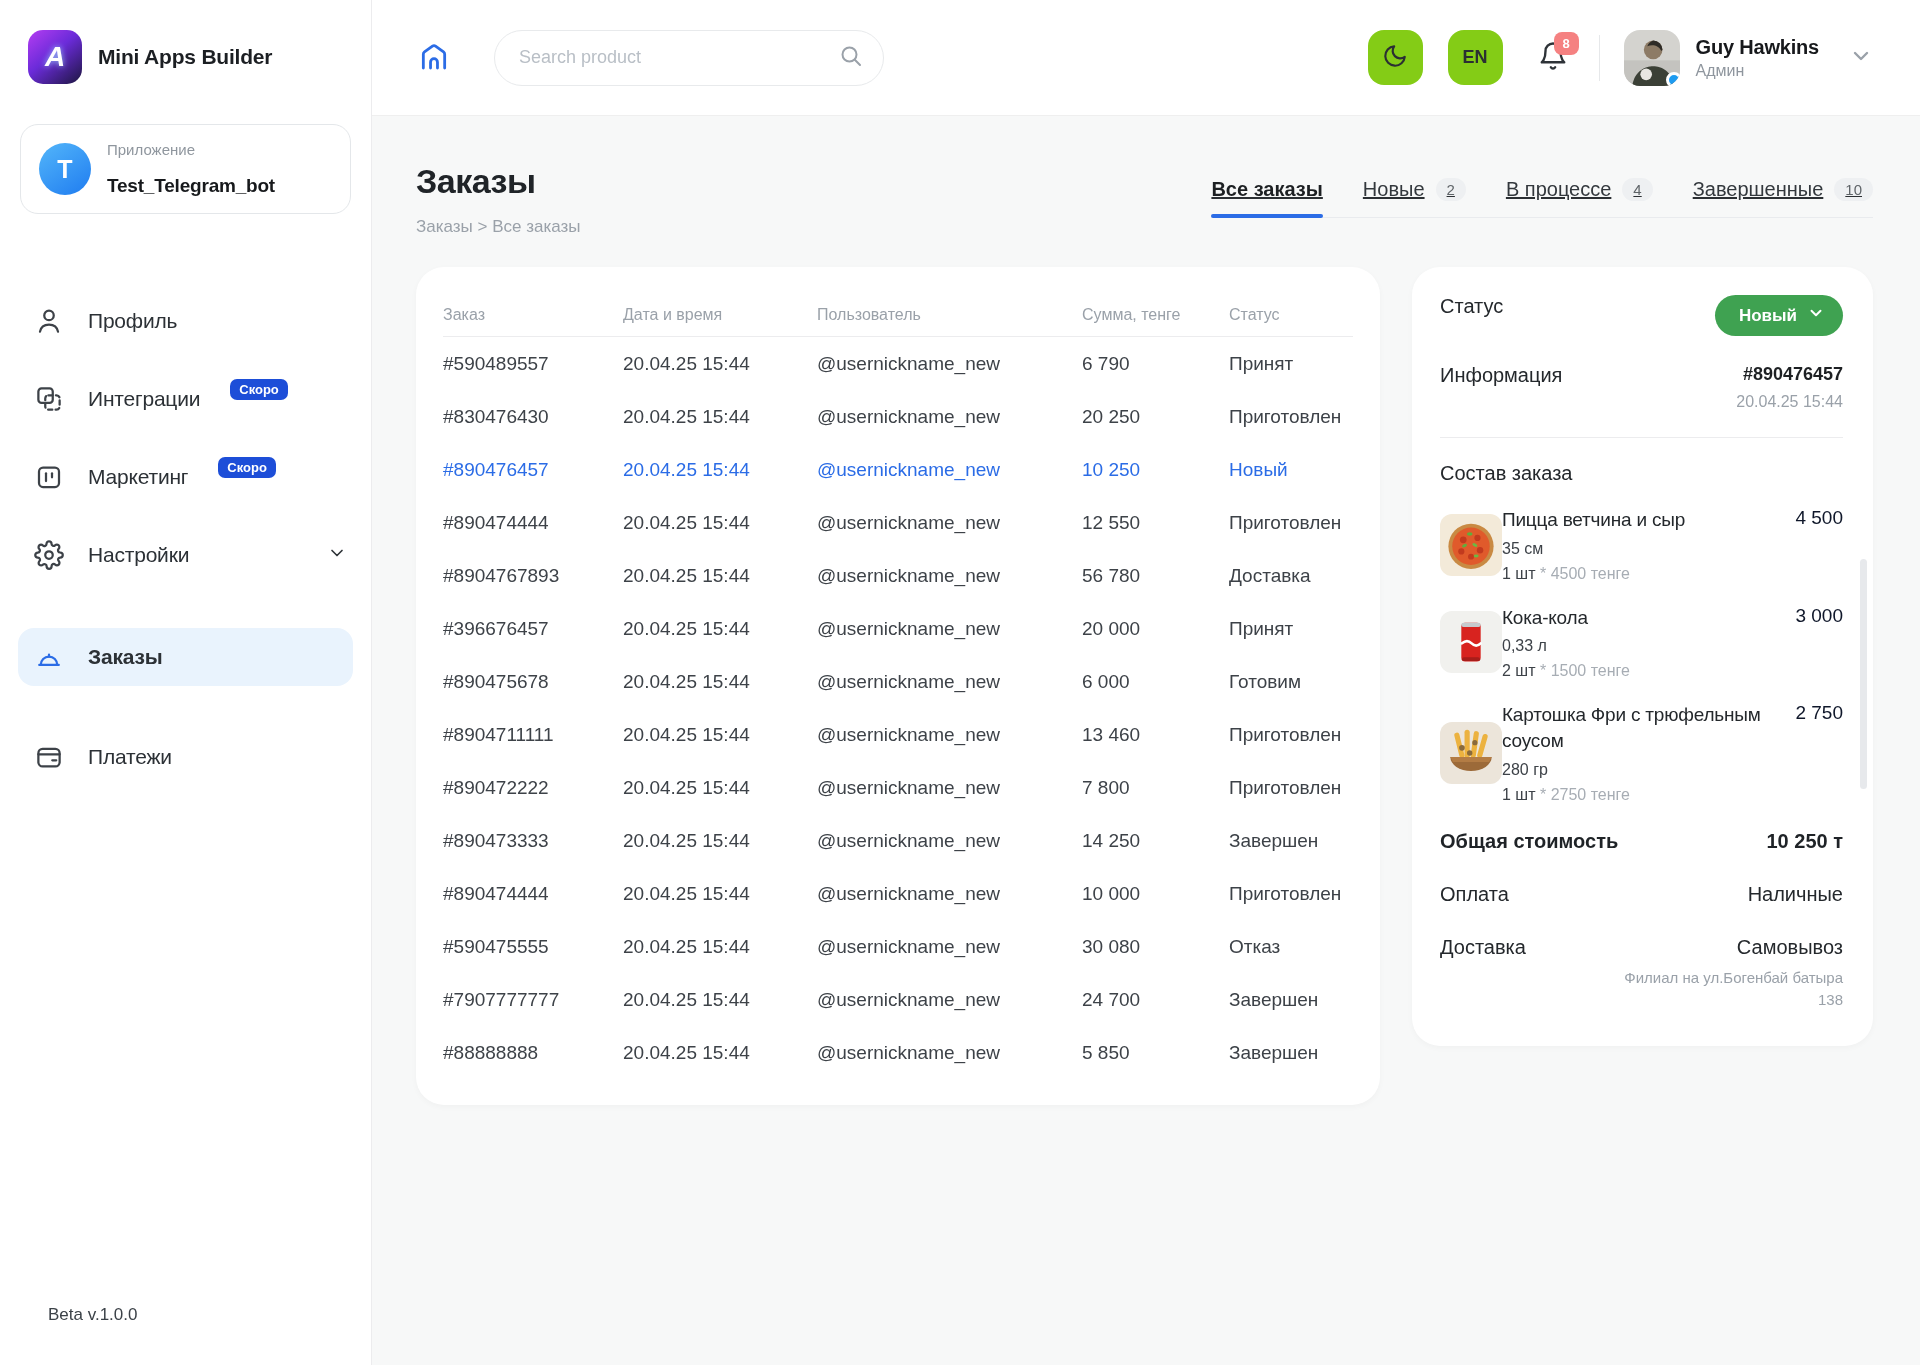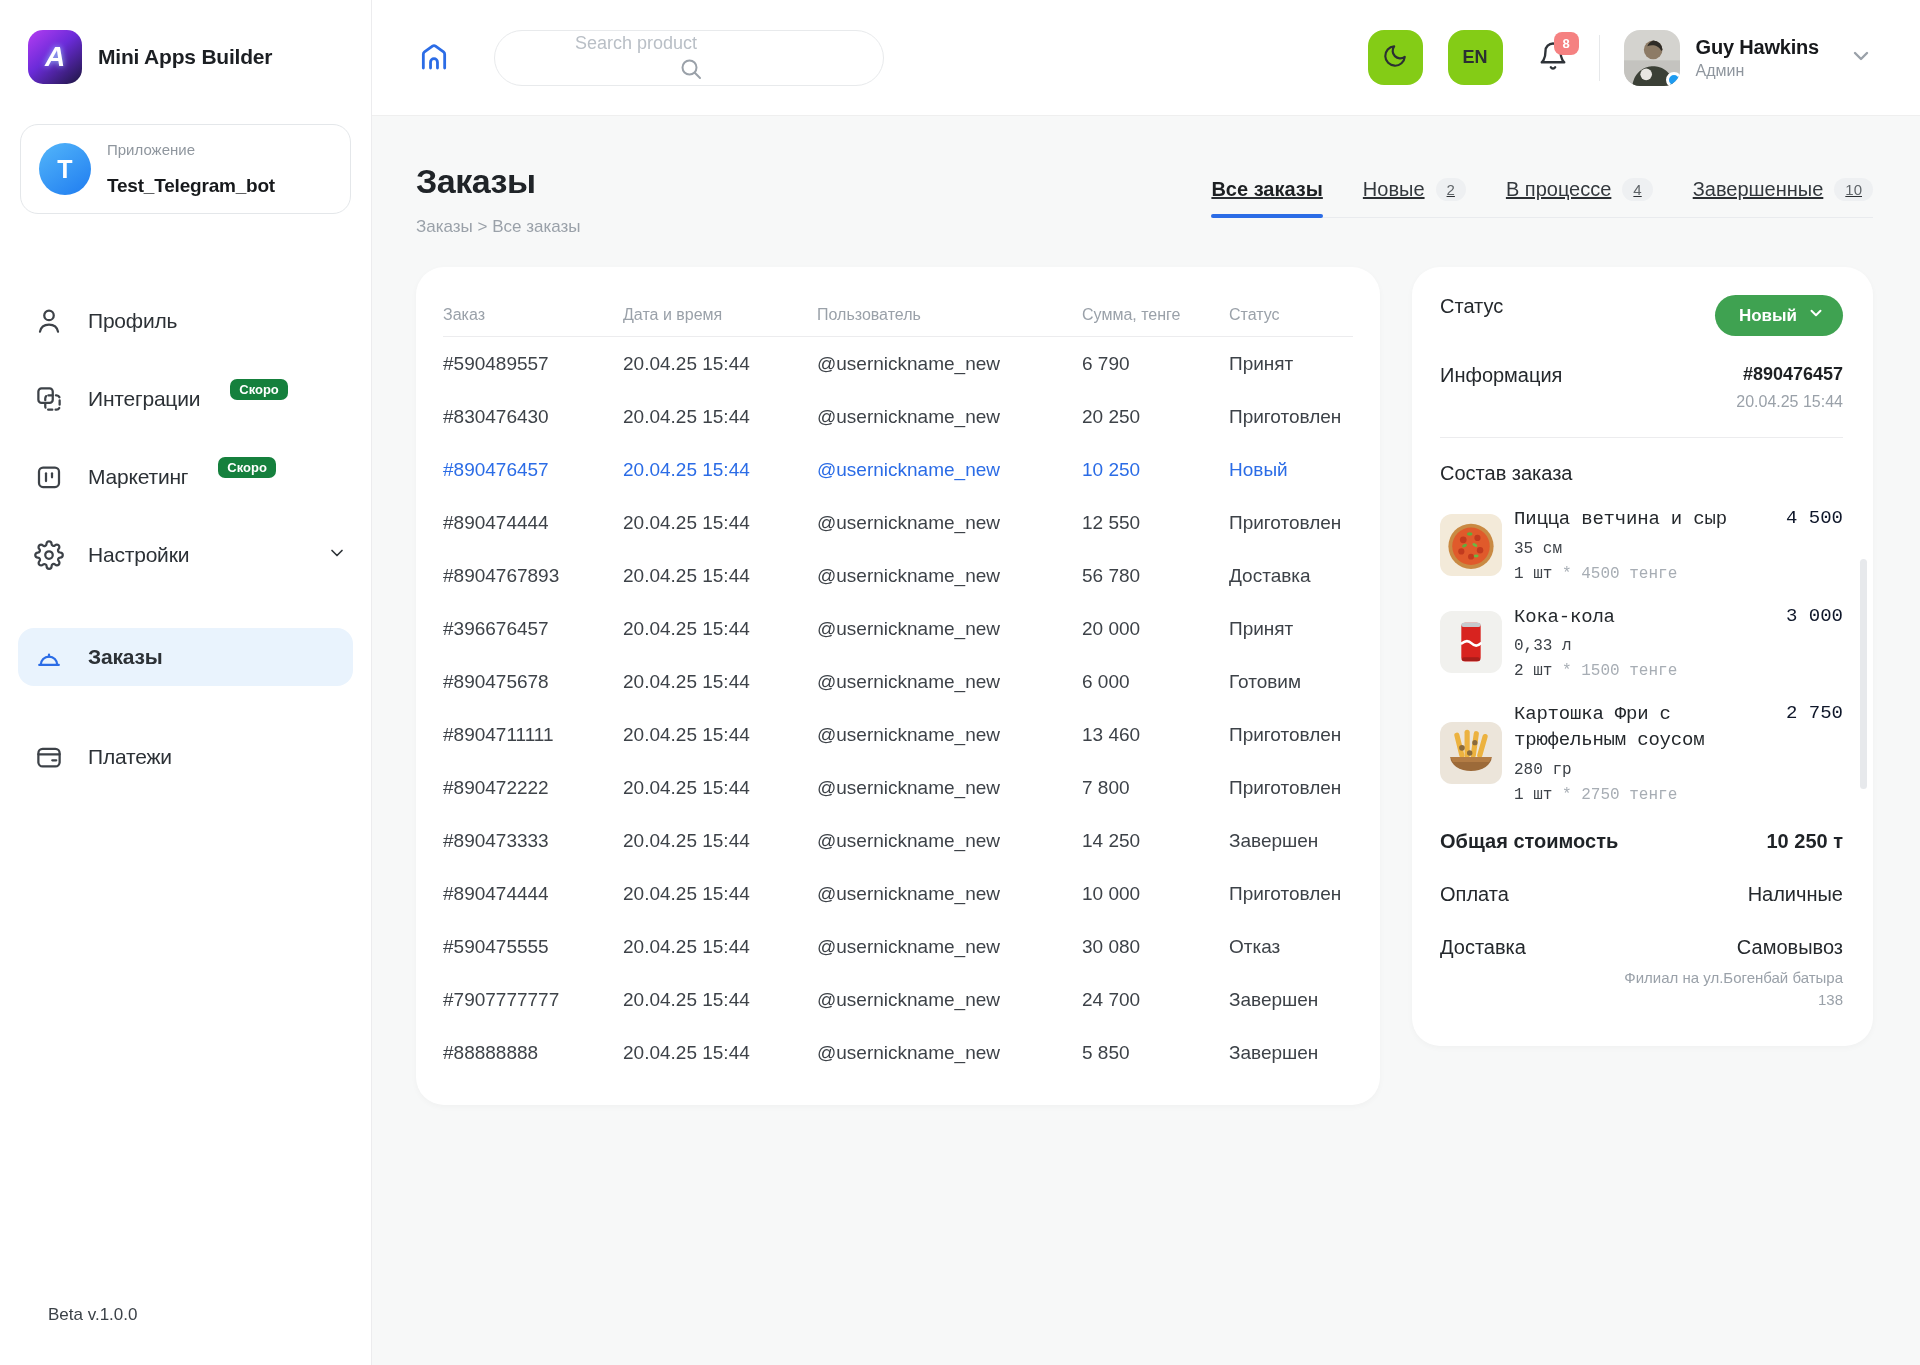--- a/index.html
+++ b/index.html
@@ -29,21 +29,21 @@
   .app-card-name { font-size:19px; font-weight:700; color:#17191c; letter-spacing:-.2px; }
 
   .nav { display:flex; flex-direction:column; }
   .nav-main { margin-top:78px; }
   .nav-item { display:flex; align-items:center; gap:24px; height:58px;
               padding:0 24px 0 34px; margin-bottom:20px; cursor:pointer; position:relative; }
   .nav-icon { width:30px; height:30px; flex-shrink:0; display:flex; align-items:center; justify-content:center; }
   .nav-icon svg { width:30px; height:30px; stroke:#3d4248; fill:none; stroke-width:1.8;
                   stroke-linecap:round; stroke-linejoin:round; }
   .nav-label { font-size:21px; color:#2c3136; font-weight:500; letter-spacing:-.2px; }
-  .nav-badge { background:#15803d; color:#fff; font-size:13px; font-weight:600;
+  .nav-badge { background:#1d4ed8; color:#fff; font-size:13px; font-weight:600;
                border-radius:7px; padding:3px 9px; margin-left:6px; transform:translateY(-10px); }
   .nav-chevron { margin-left:auto; }
   .nav-chevron svg { width:20px; height:20px; stroke:#2e3338; fill:none; stroke-width:2;
                      stroke-linecap:round; stroke-linejoin:round; }
   .nav-secondary { margin-top:24px; }
   .nav-secondary .nav-item { margin-bottom:42px; }
   .nav-item.active { background:#e9f3fd; border-radius:16px; margin-left:18px; margin-right:18px;
                      padding-left:16px; }
   .nav-item.active .nav-icon svg { stroke:#2b6ce6; }
   .nav-item.active .nav-label { color:#1d2契23; font-weight:600; }
@@ -52,21 +52,21 @@
 
   
   .main { flex:1; display:flex; flex-direction:column; min-width:0; }
 
   .topbar { height:116px; background:#fff; border-bottom:1px solid #efefef;
             display:flex; align-items:center; padding:0 47px 0 44px; flex-shrink:0; }
   .home-btn { width:36px; height:36px; display:flex; align-items:center; justify-content:center; cursor:pointer; }
   .home-btn svg { width:32px; height:32px; stroke:#2b6ce6; fill:none; stroke-width:2.1;
                   stroke-linecap:round; stroke-linejoin:round; }
   .search { margin-left:42px; width:390px; height:56px; border:1.5px solid #e8eaec; border-radius:28px;
-            display:flex; align-items:center; padding:0 20px 0 24px; background:#fff;flex-direction:column; }
+            display:flex; align-items:center; padding:0 20px 0 24px; background:#fff; }
   .search input { border:none; outline:none; flex:1; font-size:18px; color:#2b2f33;
                   font-family:inherit; background:transparent; }
   .search input::placeholder { color:#b9bfc6; }
   .search-icon svg { width:24px; height:24px; stroke:#9aa1a9; fill:none; stroke-width:2;
                      stroke-linecap:round; }
 
   .topbar-right { margin-left:auto; display:flex; align-items:center; }
   .icon-btn { width:55px; height:55px; border-radius:16px; background:#84cc16;
               display:flex; align-items:center; justify-content:center; cursor:pointer; }
   .icon-btn svg { width:26px; height:26px; stroke:#2b2f33; fill:none; stroke-width:2;
@@ -125,21 +125,21 @@
                  display:flex; align-items:center; gap:10px; font-size:17px; font-weight:600; cursor:pointer; }
   .status-pill svg { width:18px; height:18px; stroke:#fff; fill:none; stroke-width:2.6;
                      stroke-linecap:round; stroke-linejoin:round; }
   .info-row { margin-top:28px; }
   .info-right { text-align:right; }
   .info-id { font-size:18px; font-weight:700; color:#1d2023; }
   .info-dt { font-size:16px; color:#9aa1a9; margin-top:8px; }
   .d-divider { height:1px; background:#ececee; margin:26px 0 24px 0; }
   .items-title { font-size:20px; color:#24282c; font-weight:500; margin-bottom:22px; }
 
-  .order-item { display:flex; align-items:center; gap:12px; margin-bottom:22px;font-family:Liberation Mono, monospace; }
+  .order-item { display:flex; align-items:center; gap:0; margin-bottom:22px; }
   .item-thumb { width:62px; height:62px; border-radius:12px; overflow:hidden; flex-shrink:0; align-self:center; }
   .item-thumb svg { width:100%; height:100%; display:block; }
   .item-mid { flex:1; min-width:0; }
   .item-name { font-size:19px; color:#24282c; line-height:1.35; letter-spacing:-.2px; }
   .item-size { font-size:16px; color:#3d4248; margin-top:7px; }
   .item-qty { font-size:16px; margin-top:7px; color:#3d4248; }
   .item-qty .mult, .item-qty .unit { color:#a7adb4; }
   .item-price { font-size:19px; color:#0f172a; align-self:flex-start; white-space:nowrap; font-weight:500; }
 
   .totals-row { display:flex; justify-content:space-between; margin-top:26px; }

